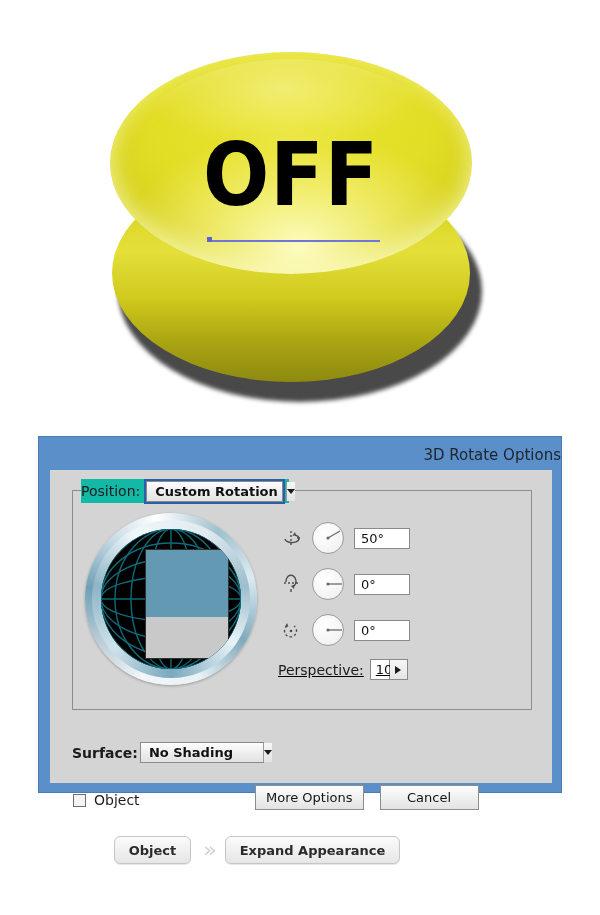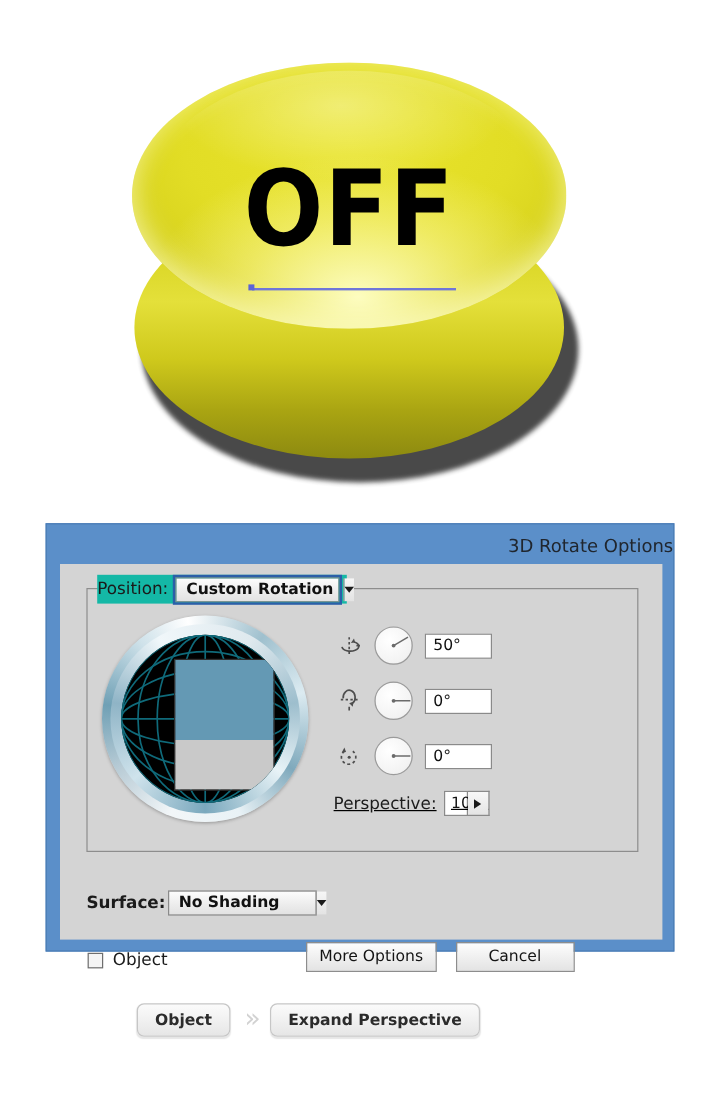--- a/index.html
+++ b/index.html
@@ -550,14 +550,14 @@
       <span class="dlg-btn">More Options</span>
       <span class="dlg-btn">Cancel</span>
     </div>
 
   </div>
 </div>
 
 <div class="breadcrumb">
   <span class="crumb-btn">Object</span>
   <span class="crumb-sep">»</span>
-  <span class="crumb-btn">Expand Perspective</span>
+  <span class="crumb-btn">Expand Appearance</span>
 </div>
 
 </body></html>

